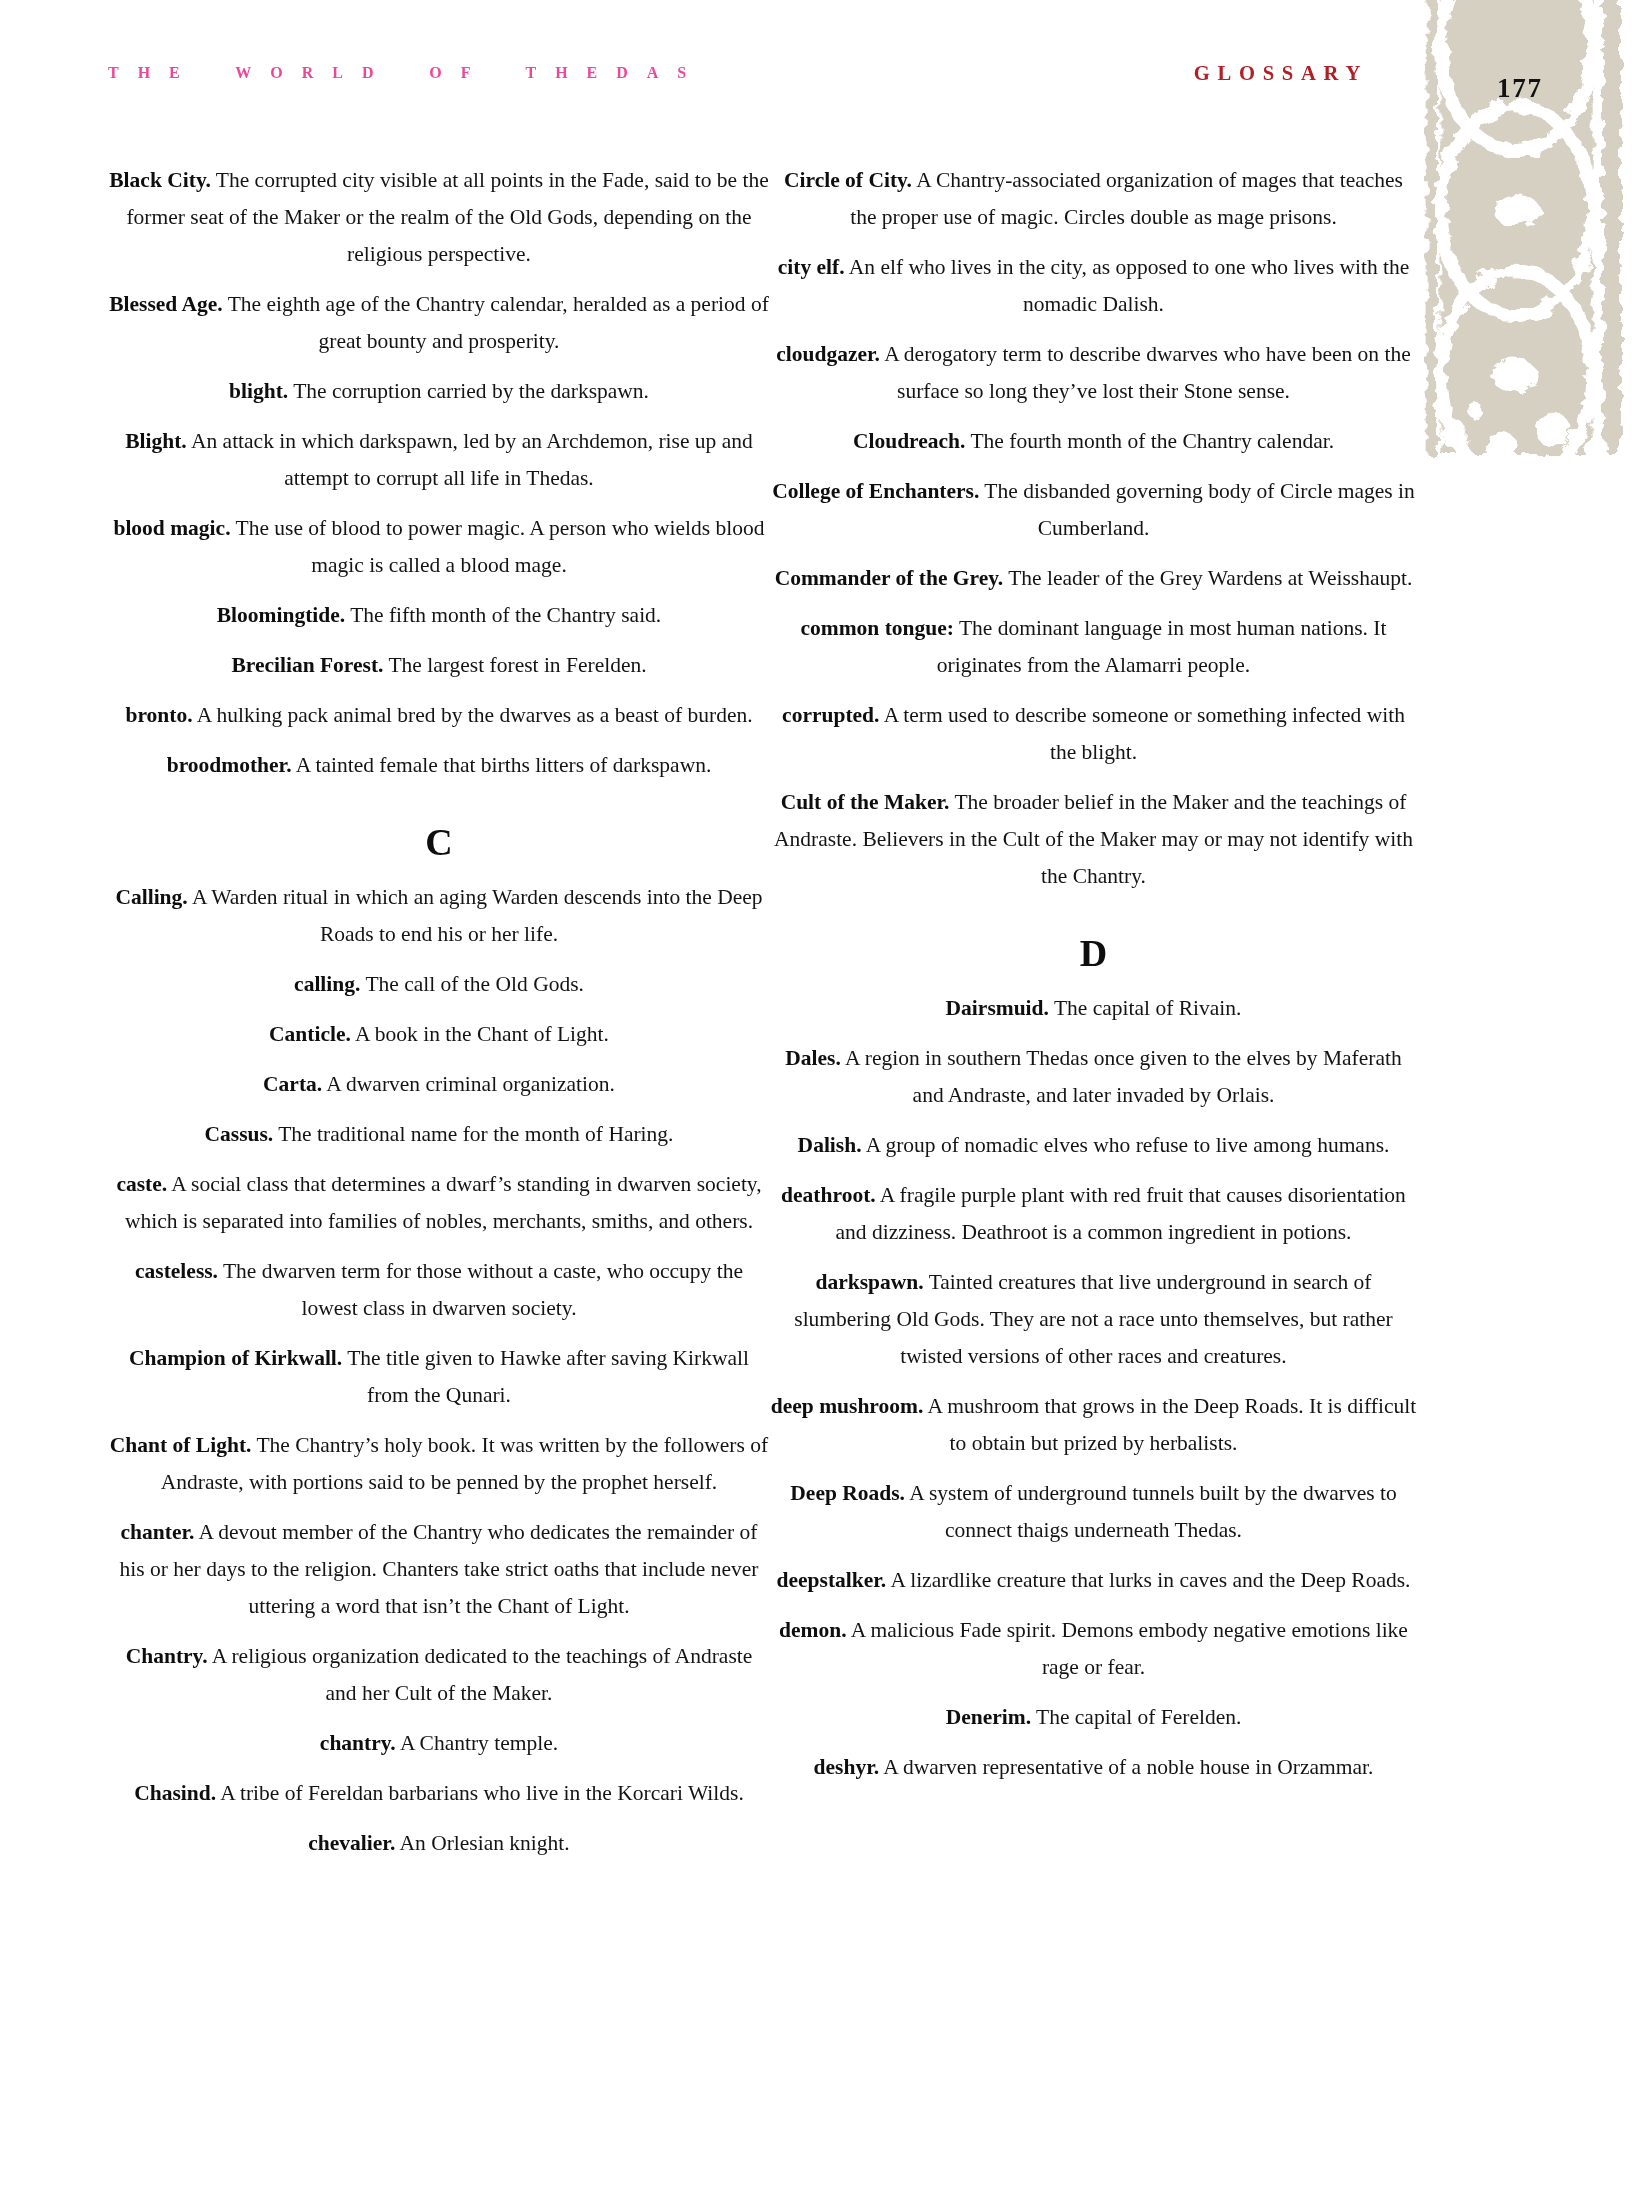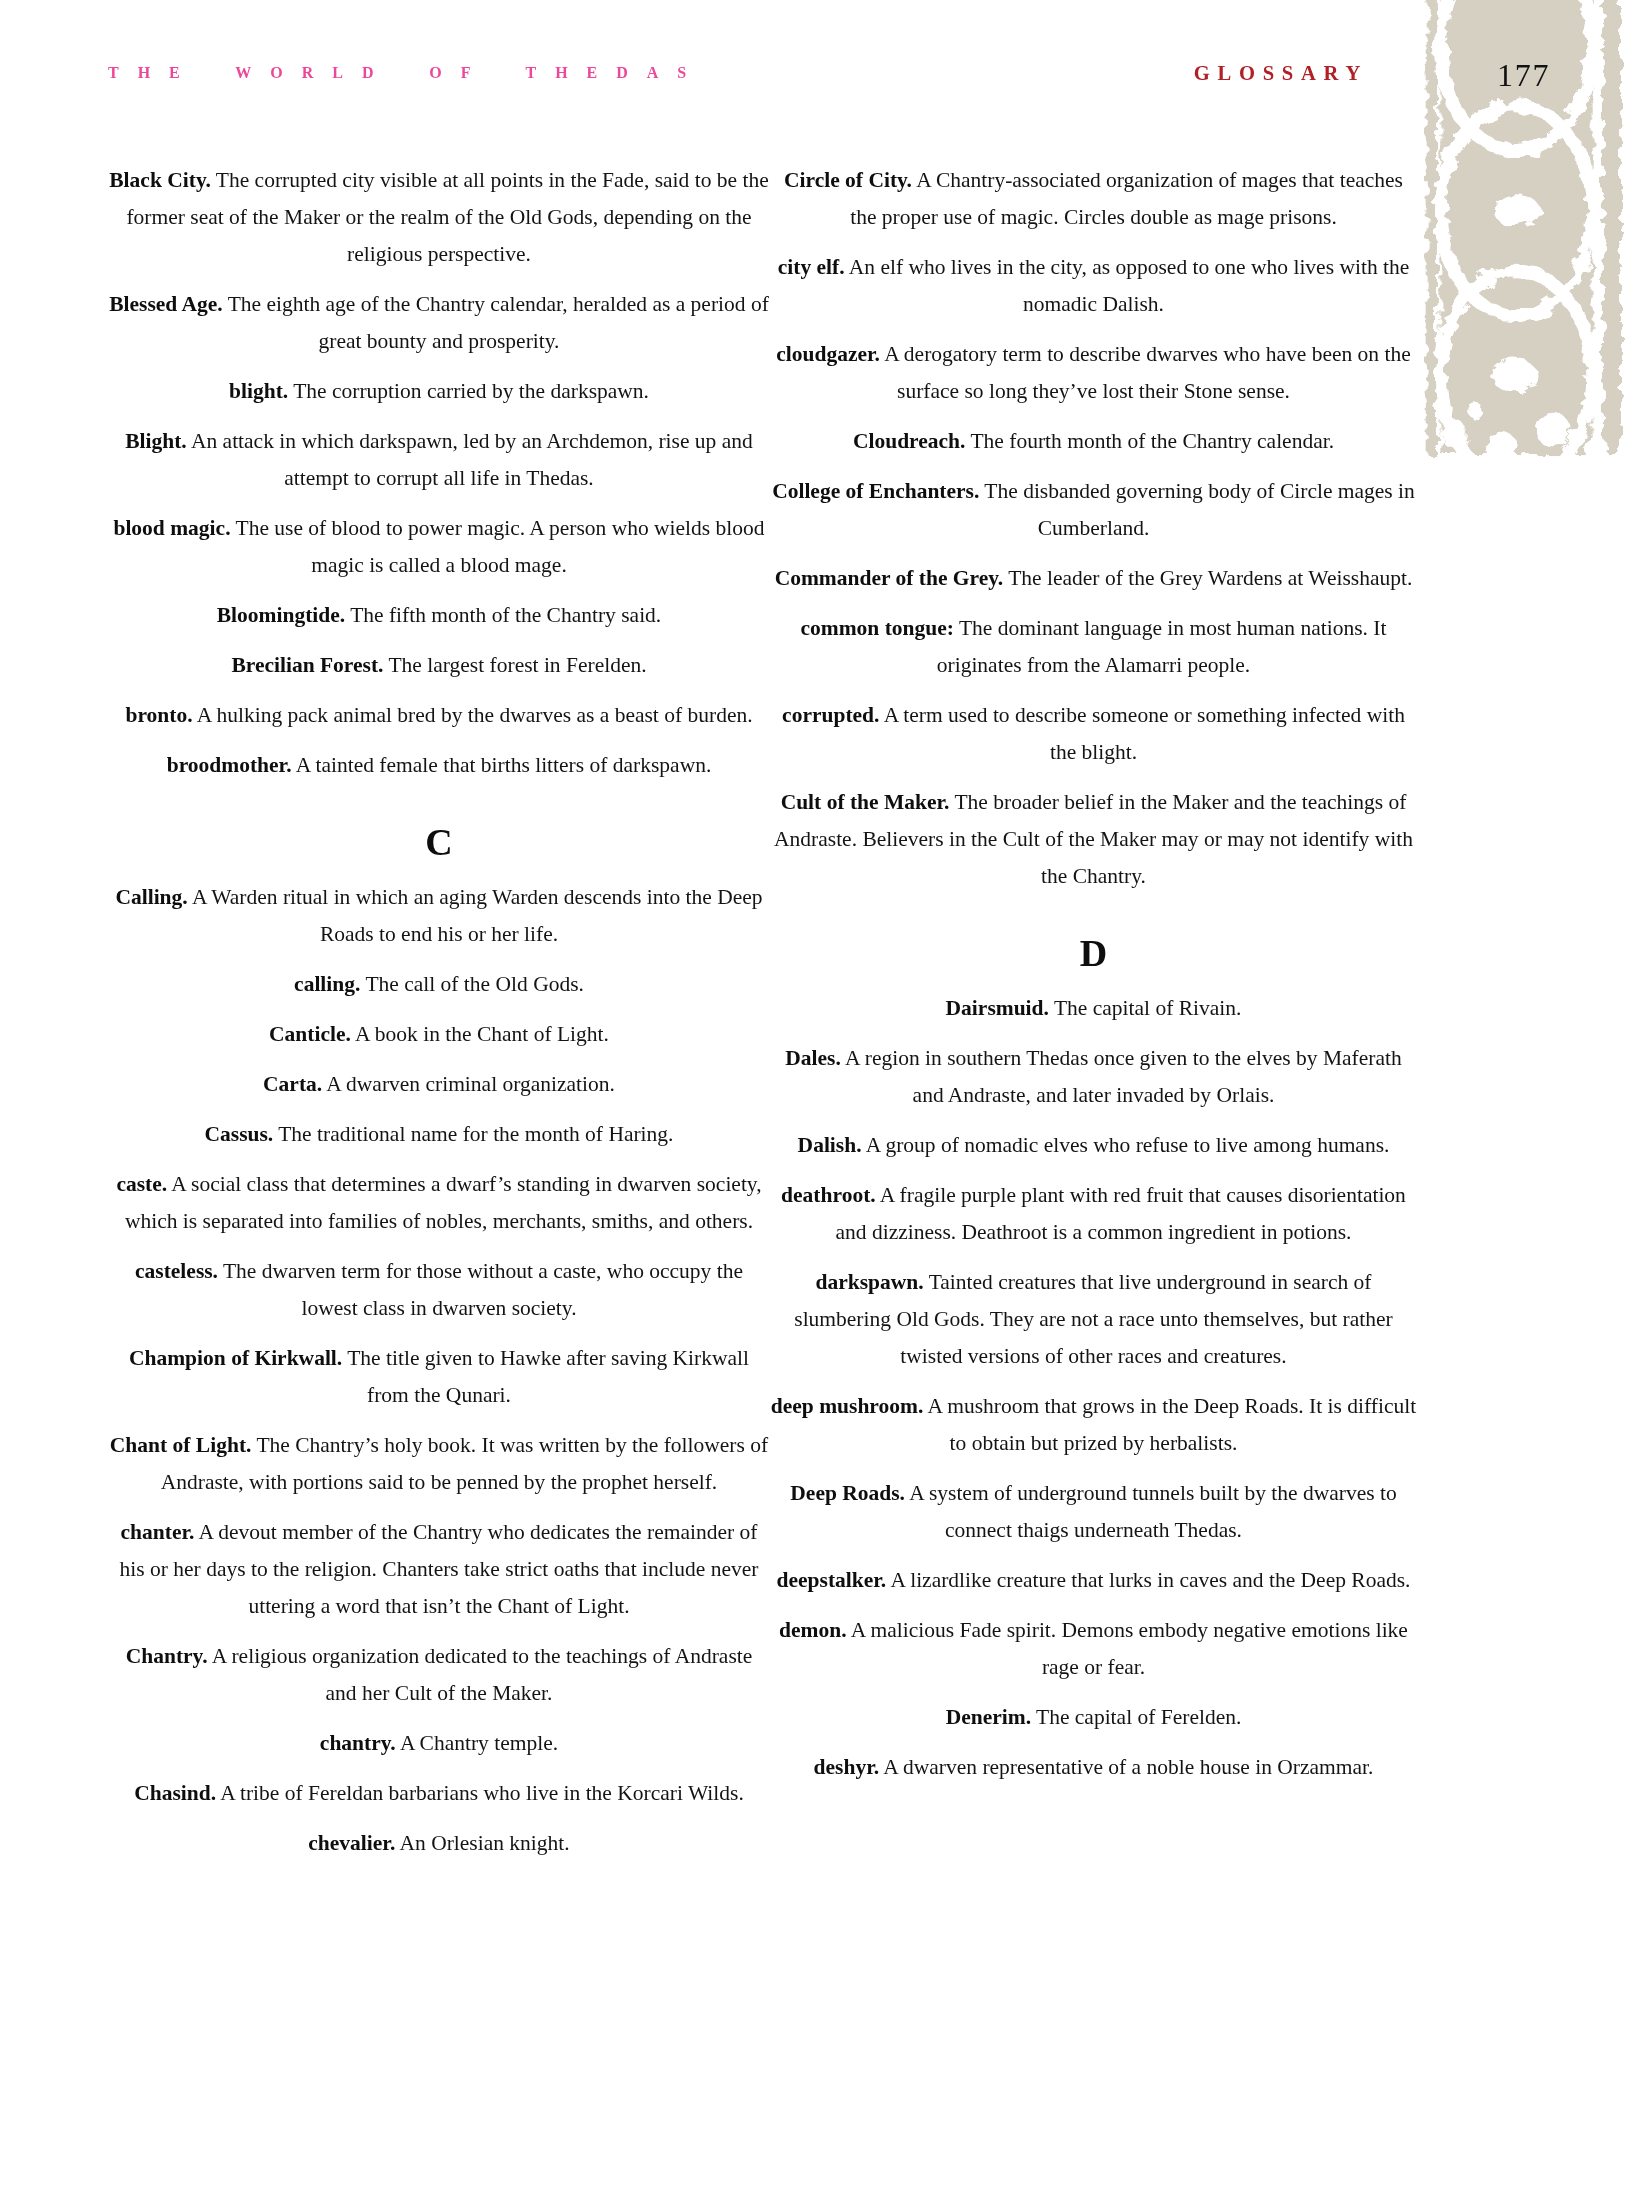--- a/index.html
+++ b/index.html
@@ -14,22 +14,22 @@
     position:absolute;left:108px;top:64px;
     font-size:16px;font-weight:700;letter-spacing:19px;word-spacing:13.8px;
     color:#ec4899;white-space:nowrap;
   }
   .running-head-right{
     position:absolute;right:284px;top:62px;
     font-size:20.6px;font-weight:700;letter-spacing:7.7px;
     white-space:nowrap;
   }
   .page-number{
-    position:absolute;left:1497px;top:57px;
-    font-size:32px;font-weight:400;letter-spacing:1.7px;
+    position:absolute;left:1497px;top:73px;
+    font-size:27px;font-weight:700;letter-spacing:1.7px;
     color:#121212;z-index:5;
   }
   
   .col{
     position:absolute;top:162px;
     font-size:21.5px;line-height:37px;color:#141414;
     text-align:center;
   }
   .col-left{left:108px;width:662px;}
   .col-right{left:770px;width:647px;}

